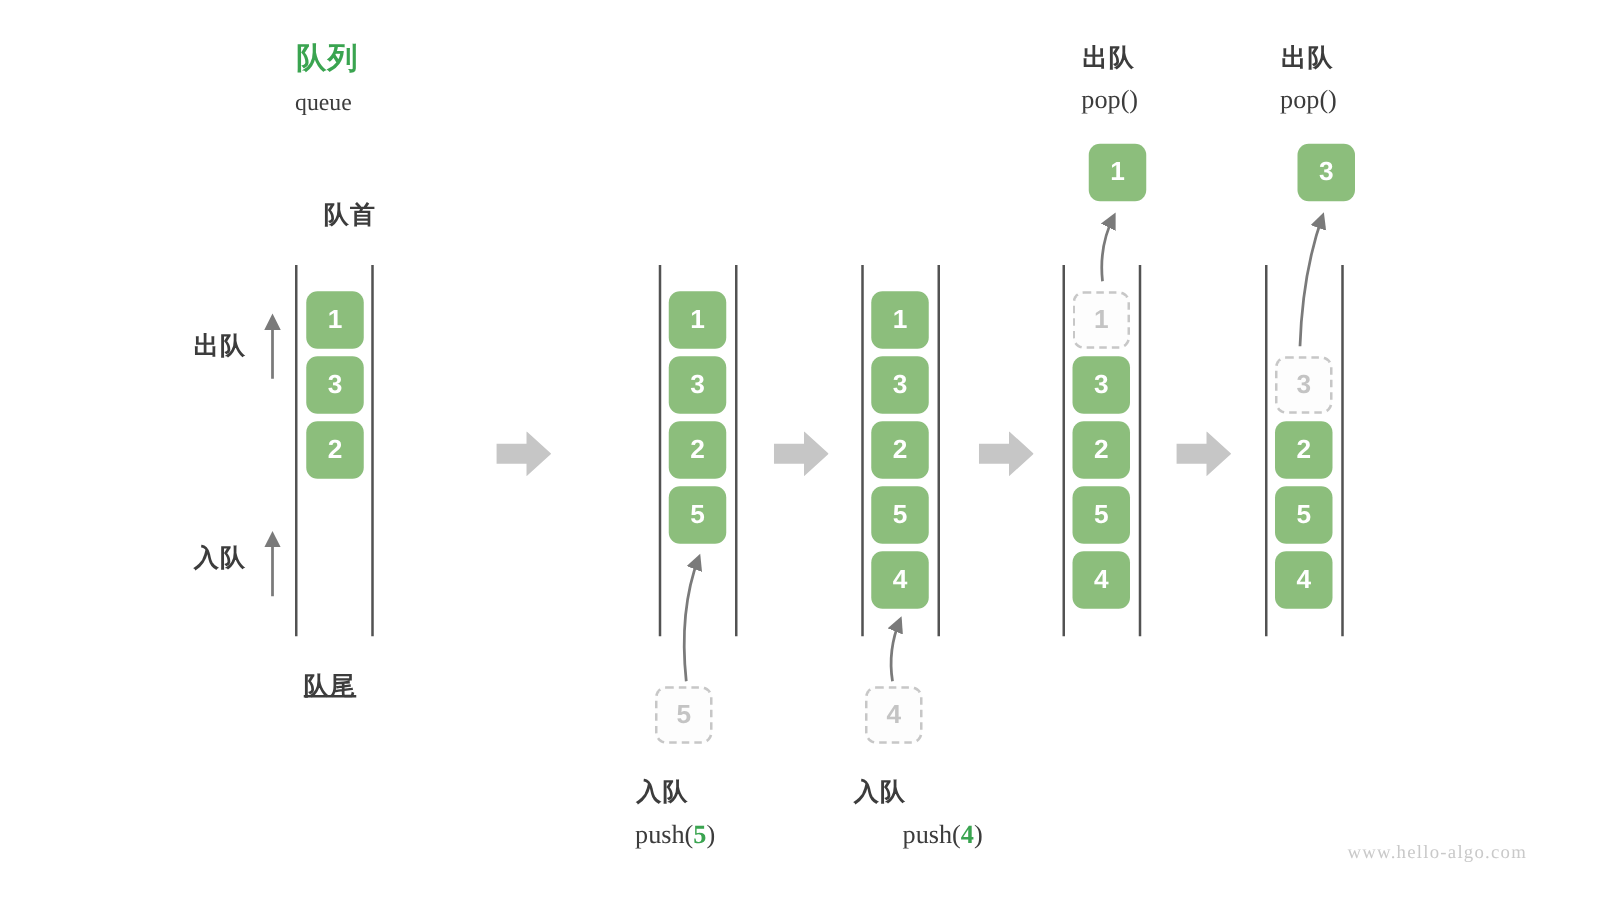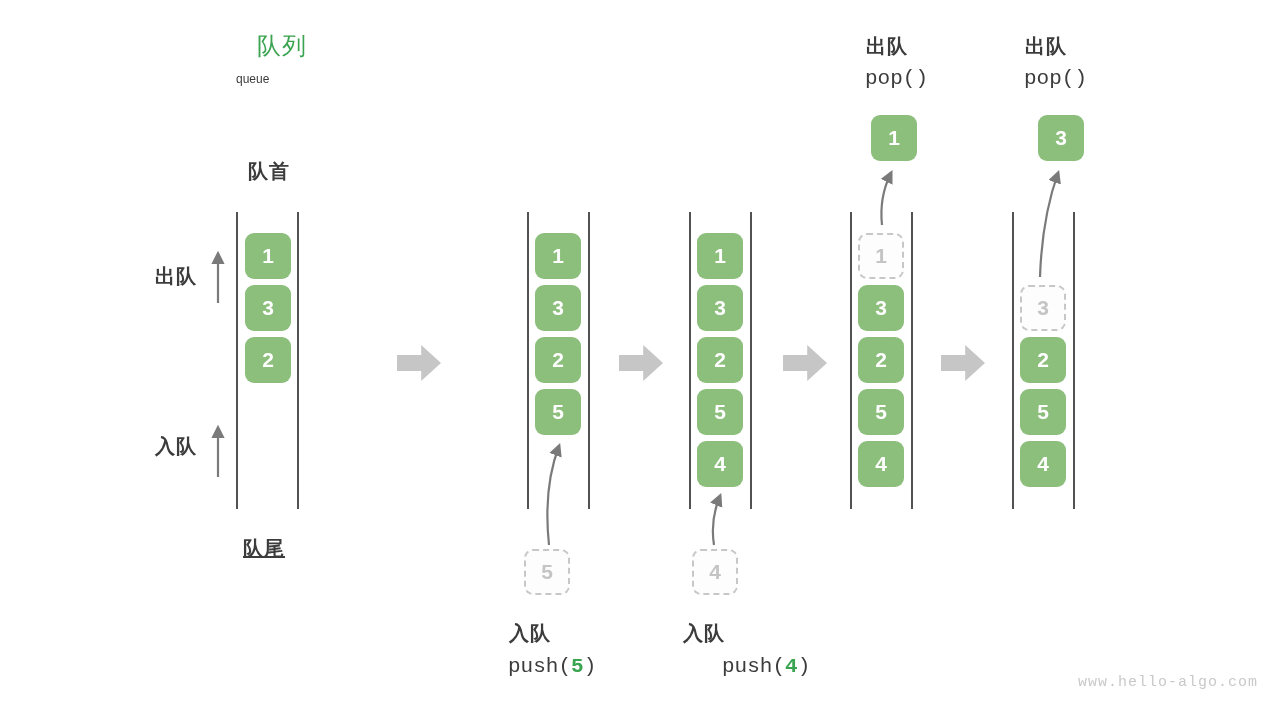--- a/index.html
+++ b/index.html
@@ -11,25 +11,25 @@
     --block-arrow-gray:#c6c6c6;
     --rail-gray:#525252;
     --watermark-gray:#c9c9c9;
   }
   html,body{margin:0;padding:0;background:#fff;}
   .canvas{
     position:relative;width:1280px;height:720px;background:#fff;overflow:hidden;
     font-family:"Liberation Sans","DejaVu Sans",sans-serif;color:var(--text-dark);
   }
   .abs{position:absolute;}
-  .title-zh{font-size:24px;font-weight:400;color:var(--title-green);letter-spacing:1px;margin-left:20px;}
-  .title-en{font-size:12px;color:var(--text-dark);}
+  .title-zh{font-size:24px;font-weight:700;color:var(--title-green);letter-spacing:1px;}
+  .title-en{font-size:19px;color:var(--text-dark);font-family:Liberation Serif, serif;}
   .zh-label{font-size:20px;font-weight:700;color:var(--text-dark);letter-spacing:1px;}
   .zh-op{font-size:20px;font-weight:600;color:var(--text-dark);letter-spacing:1px;}
-  .mono{font-family:Liberation Mono, monospace;}
+  .mono{font-family:Liberation Serif, serif;}
   .code{font-size:21px;color:var(--text-dark);}
   .code .arg{color:var(--title-green);font-weight:700;}
   .vrail{position:absolute;top:212px;width:2px;height:297px;background:var(--rail-gray);}
   .gbox{
     position:absolute;width:46px;height:46px;border-radius:9px;
     background:var(--box-green);color:#fff;
     display:flex;align-items:center;justify-content:center;
     font-size:21px;font-weight:700;
   }
   .dbox{
@@ -47,21 +47,21 @@
   .watermark{font-size:15px;color:var(--watermark-gray);letter-spacing:1px;}
 </style>
 </head>
 <body>
 
 <div class="canvas">
 
   <div class="abs title-zh" style="left:237px;top:30px;">队列</div>
   <div class="abs title-en" style="left:236px;top:72px;">queue</div>
 
-  <div class="abs zh-label" style="left:248px;top:158px;text-align:center;">队首</div>
+  <div class="abs zh-label" style="left:259px;top:158px;text-align:center;">队首</div>
   <div class="abs zh-label" style="left:243px;top:535px;text-decoration:underline;">队尾</div>
   <div class="abs zh-label" style="left:155px;top:263px;">出队</div>
   <div class="abs zh-label" style="left:155px;top:433px;">入队</div>
 
   <div>
     <div class="vrail" style="left:236px;"></div>
     <div class="vrail" style="left:297px;"></div>
     <div class="gbox" style="left:245px;top:233px;">1</div>
     <div class="gbox" style="left:245px;top:285px;">3</div>
     <div class="gbox" style="left:245px;top:337px;">2</div>

